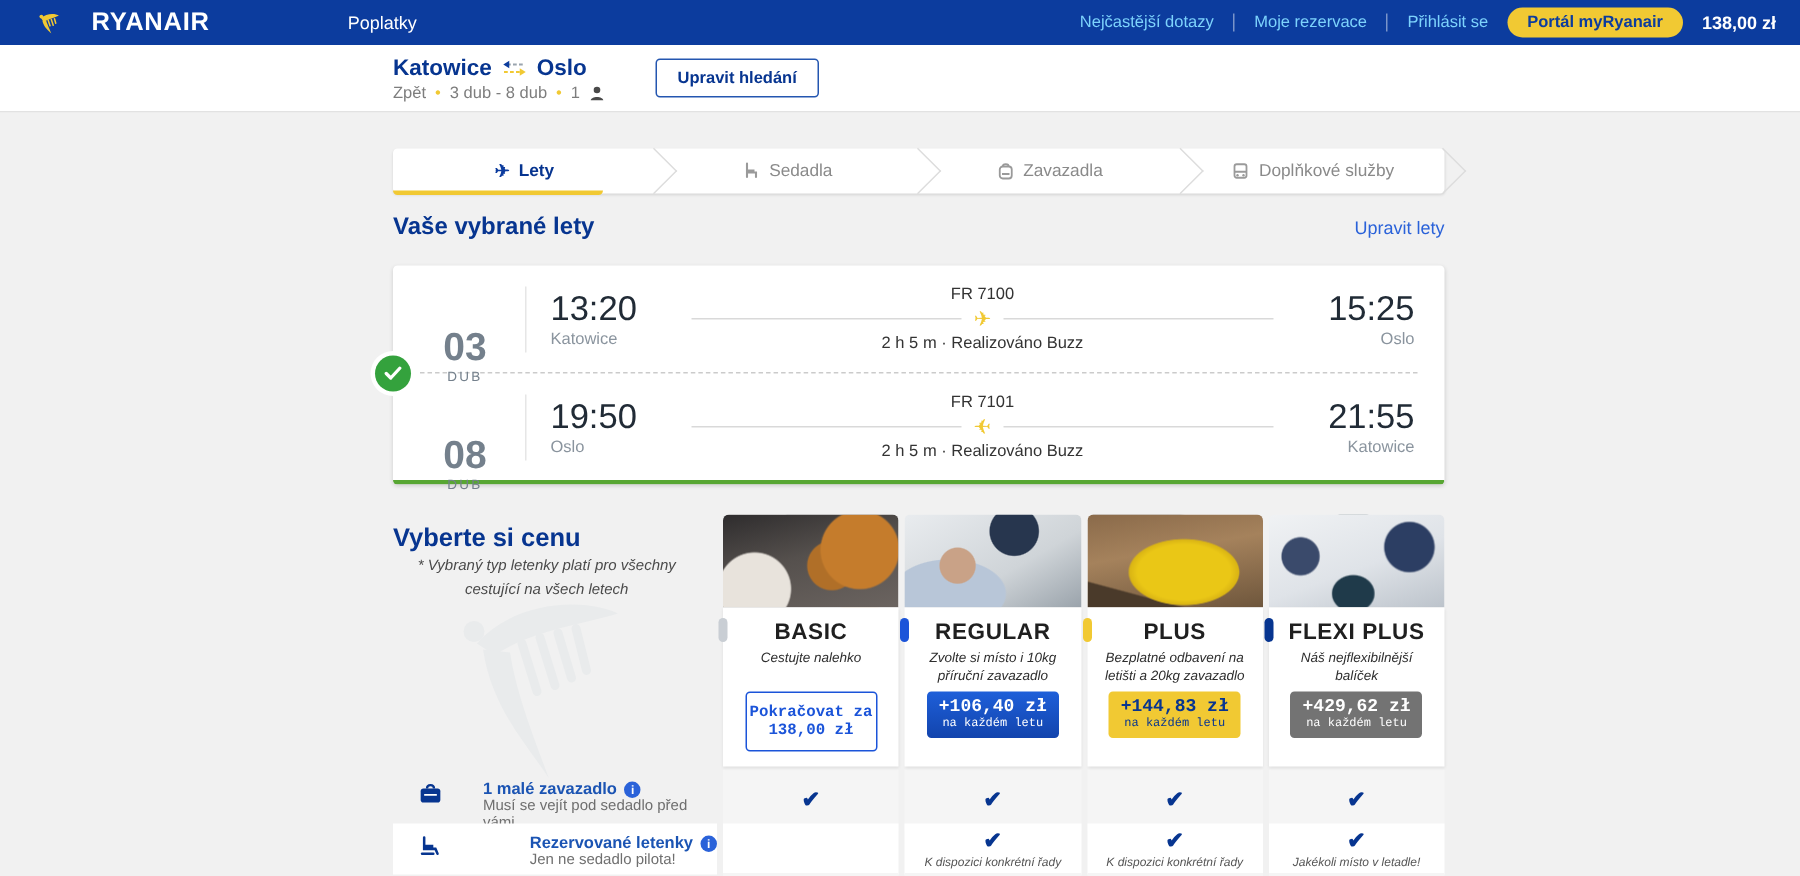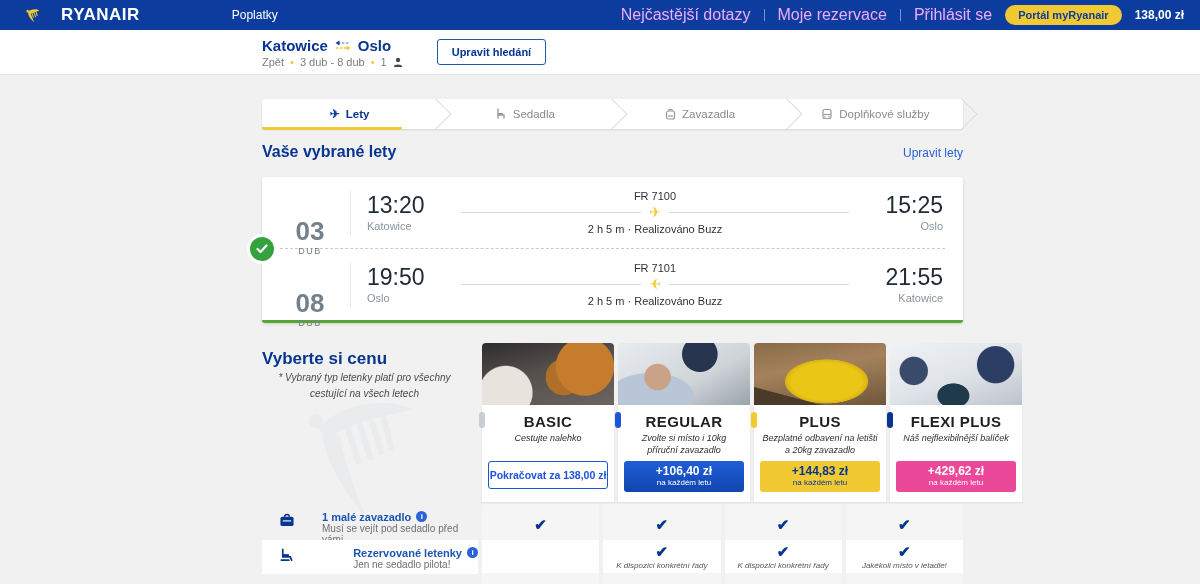--- a/index.html
+++ b/index.html
@@ -5,21 +5,21 @@
   * { margin:0; padding:0; box-sizing:border-box; }
   html,body { width:1200px; height:584px; overflow:hidden; }
   body { font-family:"Liberation Sans", sans-serif; background:#f1f1f1; }
 
   
   .navbar { height:30px; background:#0c3c9e; display:flex; align-items:center; padding:0 16px 0 24px; color:#fff; }
   .brand { display:flex; align-items:center; gap:20px; }
   .brand-text { font-size:17px; font-weight:bold; letter-spacing:.5px; color:#fff; }
   .nav-menu-item { margin-left:92px; font-size:12px; color:#fff; cursor:pointer; }
   .nav-right { margin-left:auto; display:flex; align-items:center; gap:13px; }
-  .nav-link { font-size:16px; color:#f0abfc; cursor:pointer; white-space:nowrap; }
+  .nav-link { font-size:11px; color:#7dd3fc; cursor:pointer; white-space:nowrap; }
   .nav-sep { width:1px; height:12px; background:rgba(255,255,255,.45); }
   .portal-pill { background:#f1c933; color:#0c3c9e; font-size:11px; font-weight:bold; padding:4px 13px; border-radius:11px; cursor:pointer; white-space:nowrap; }
   .basket-total { font-size:12px; font-weight:bold; white-space:nowrap; }
 
   
   .subheader { height:45px; background:#fff; border-bottom:1px solid #e2e2e2; display:flex; align-items:center; }
   .subheader-inner { margin-left:262px; display:flex; align-items:center; }
   .route-block { }
   .route-title { font-size:15px; font-weight:bold; color:#073590; display:flex; align-items:center; gap:6px; }
   .route-sub { margin-top:2px; font-size:11px; color:#7d7d7d; display:flex; align-items:center; gap:6px; }
@@ -92,27 +92,27 @@
   .photo-flexi { background:
       radial-gradient(circle at 80% 35%, #2c3e63 0 16%, transparent 17%),
       radial-gradient(circle at 18% 45%, #3a4a6b 0 12%, transparent 13%),
       radial-gradient(ellipse at 48% 85%, #1f3a4a 0 16%, transparent 17%),
       linear-gradient(160deg, #f0f2f4 0%, #dfe3e8 55%, #bcc3cb 100%); }
   .fare-body { background:#fff; flex:1; position:relative; text-align:center; padding:8px 6px 10px; box-shadow:0 1px 2px rgba(0,0,0,.08); }
   .fare-tab { position:absolute; left:-3px; top:7px; width:6px; height:16px; border-radius:3px; }
   .tab-basic { background:#c9ced4; } .tab-regular { background:#1b54d9; } .tab-plus { background:#f1c933; } .tab-flexi { background:#073590; }
   .fare-name { font-size:15px; font-weight:bold; color:#1f1f1f; letter-spacing:.4px; }
   .fare-tagline { margin-top:2px; font-size:9px; font-style:italic; color:#2e2e2e; line-height:1.35; min-height:25px; padding:0 2px; }
-  .price-btn { margin:4px auto 0; width:120px; border-radius:3px; cursor:pointer; border:none; font-family:Liberation Sans, sans-serif; display:flex; flex-direction:column; align-items:center; justify-content:center; padding:3px 0 4px; }
+  .price-btn { margin:4px auto 0; width:88px; border-radius:3px; cursor:pointer; border:none; font-family:Liberation Mono, monospace; display:flex; flex-direction:column; align-items:center; justify-content:center; padding:3px 0 4px; }
   .price-btn .p-main { font-size:12px; font-weight:bold; line-height:1.2; }
   .price-btn .p-sub { font-size:8px; line-height:1.2; }
   .btn-basic { background:#fff; border:1px solid #1b54d9; color:#1b54d9; font-size:10.5px; font-weight:bold; padding:7px 0; }
   .btn-regular { background:linear-gradient(180deg,#1e5fd9,#1244ad); color:#fff; }
   .btn-plus { background:#f1c933; color:#073590; }
-  .btn-flexi { background:#ec4899; color:#fff; }
+  .btn-flexi { background:#737373; color:#fff; }
 
   
   .features { margin-top:2px; }
   .feature-row { display:grid; grid-template-columns:216px repeat(4, 1fr); column-gap:4px; }
   .feature-label { display:flex; gap:26px; padding:7px 0 0 16px;justify-content:space-between; }
   .feature-icon { width:18px; flex:none; padding-top:1px; }
   .feature-title { font-size:11px; font-weight:bold; color:#1b54b3; display:flex; align-items:center; gap:5px; }
   .info-badge { width:11px; height:11px; border-radius:50%; background:#2a62d9; color:#fff; font-size:8px; font-style:normal; display:inline-flex; align-items:center; justify-content:center; cursor:pointer; }
   .feature-sub { font-size:10px; color:#6f6f6f; margin-top:0; }
   .feature-cell { display:flex; flex-direction:column; align-items:center; justify-content:center; padding:4px 2px; }

